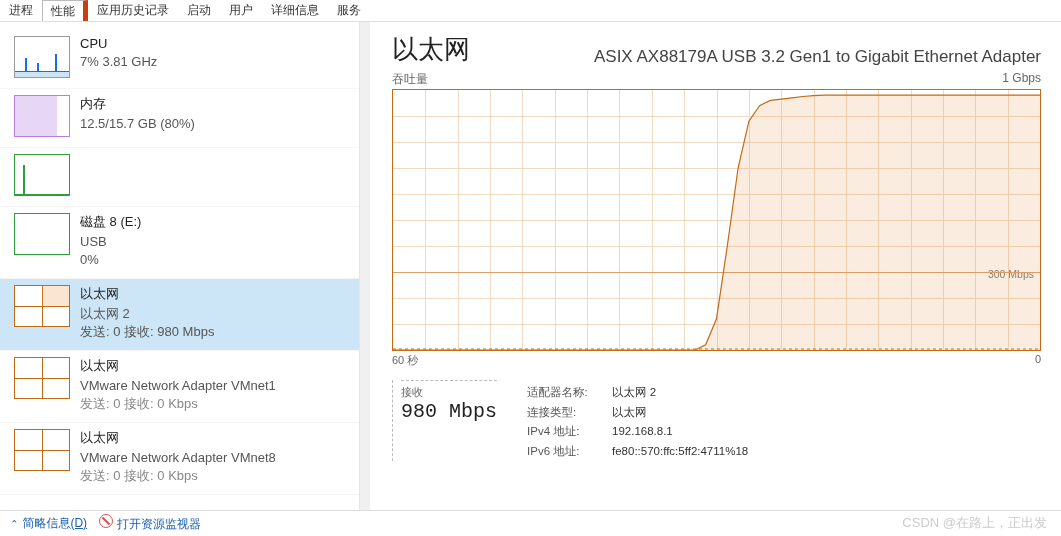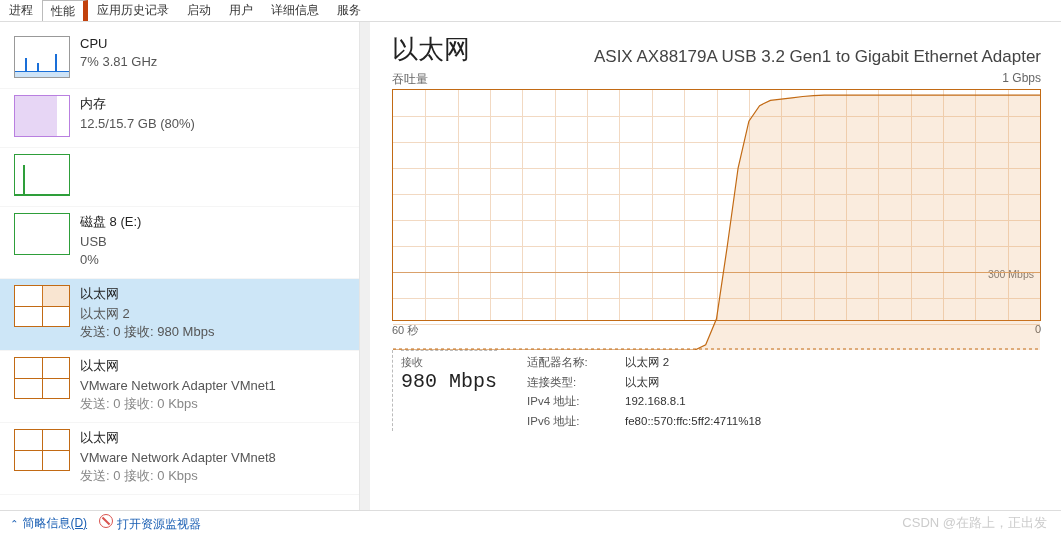--- a/index.html
+++ b/index.html
@@ -86,41 +86,41 @@
     justify-content:space-between;
     align-items:flex-end;
     margin-bottom:4px;
   }
   .hdr-title { font-size: 26px; font-weight:400;}
   .hdr-sub { font-size:17px; color:#444;}
   .chart-labels-top {
     display:flex; justify-content:space-between; font-size:12px; color:#666; margin-bottom:1px;text-align:center;
   }
   .chart {
-    height: 232px;
+    height: 262px;
     border:1px solid #c26a14;
     position:relative;
     margin-bottom:2px;
     background:#fff;
   }
   .grid-v, .grid-h { position:absolute; background:#f2d9c2;}
   .chart-labels-bottom {
     display:flex; justify-content:space-between; font-size:11px; color:#666; margin-top:1px;
   }
   .stats {
     display:flex;
     gap: 30px;
     margin-top:12px;
   }
   .stats-left { border-left:1px dashed #bbb; padding-left:8px;}
   .stat-block { margin-bottom:10px;}
   .stat-label { font-size:11px; color:#666;}
   .stat-value { font-size:20px; }
   .stats-right { padding-top:3px;}
-  .info-row { display:flex; font-size:11.5px; line-height:1.7; color:#555;gap:13px;}
+  .info-row { display:flex; font-size:11.5px; line-height:1.7; color:#555;}
   .info-row .k { width:85px;}
   .info-row .v { color:#333;}
   
   .footer {
     height:26px;
     border-top:1px solid #ddd;
     display:flex;
     align-items:center;
     padding: 0 10px;
     gap:12px;

